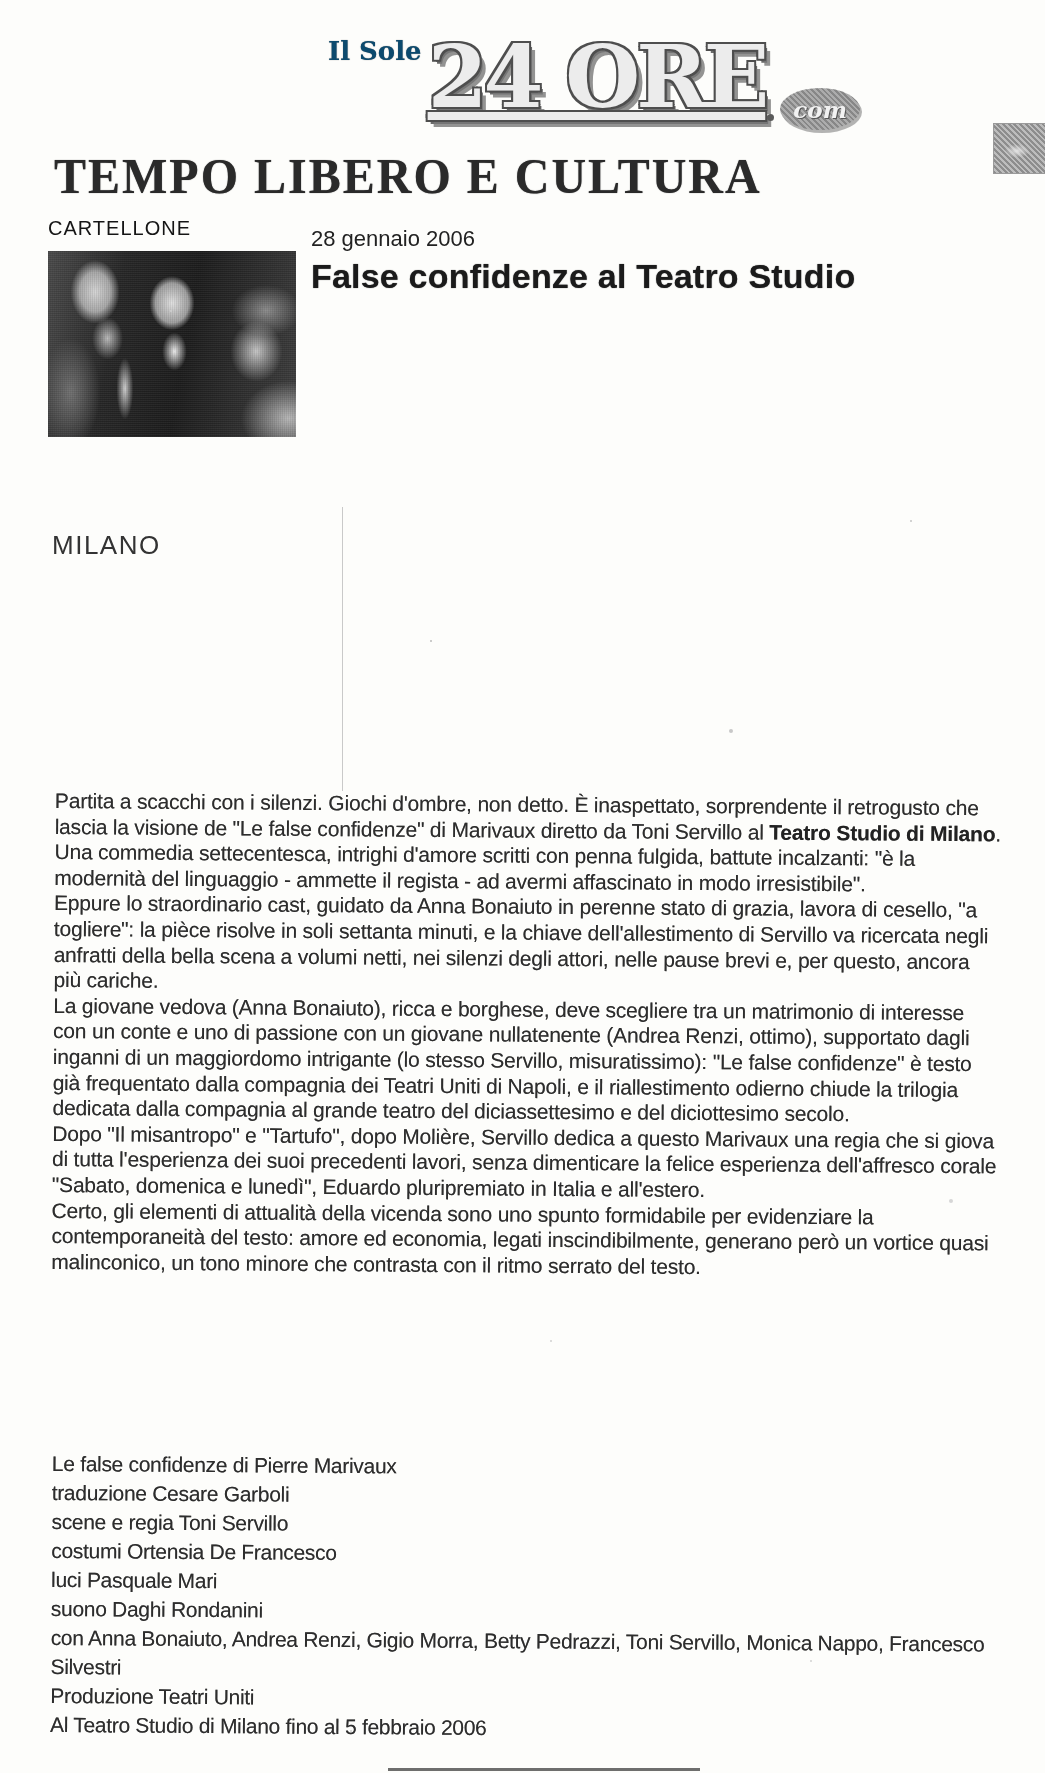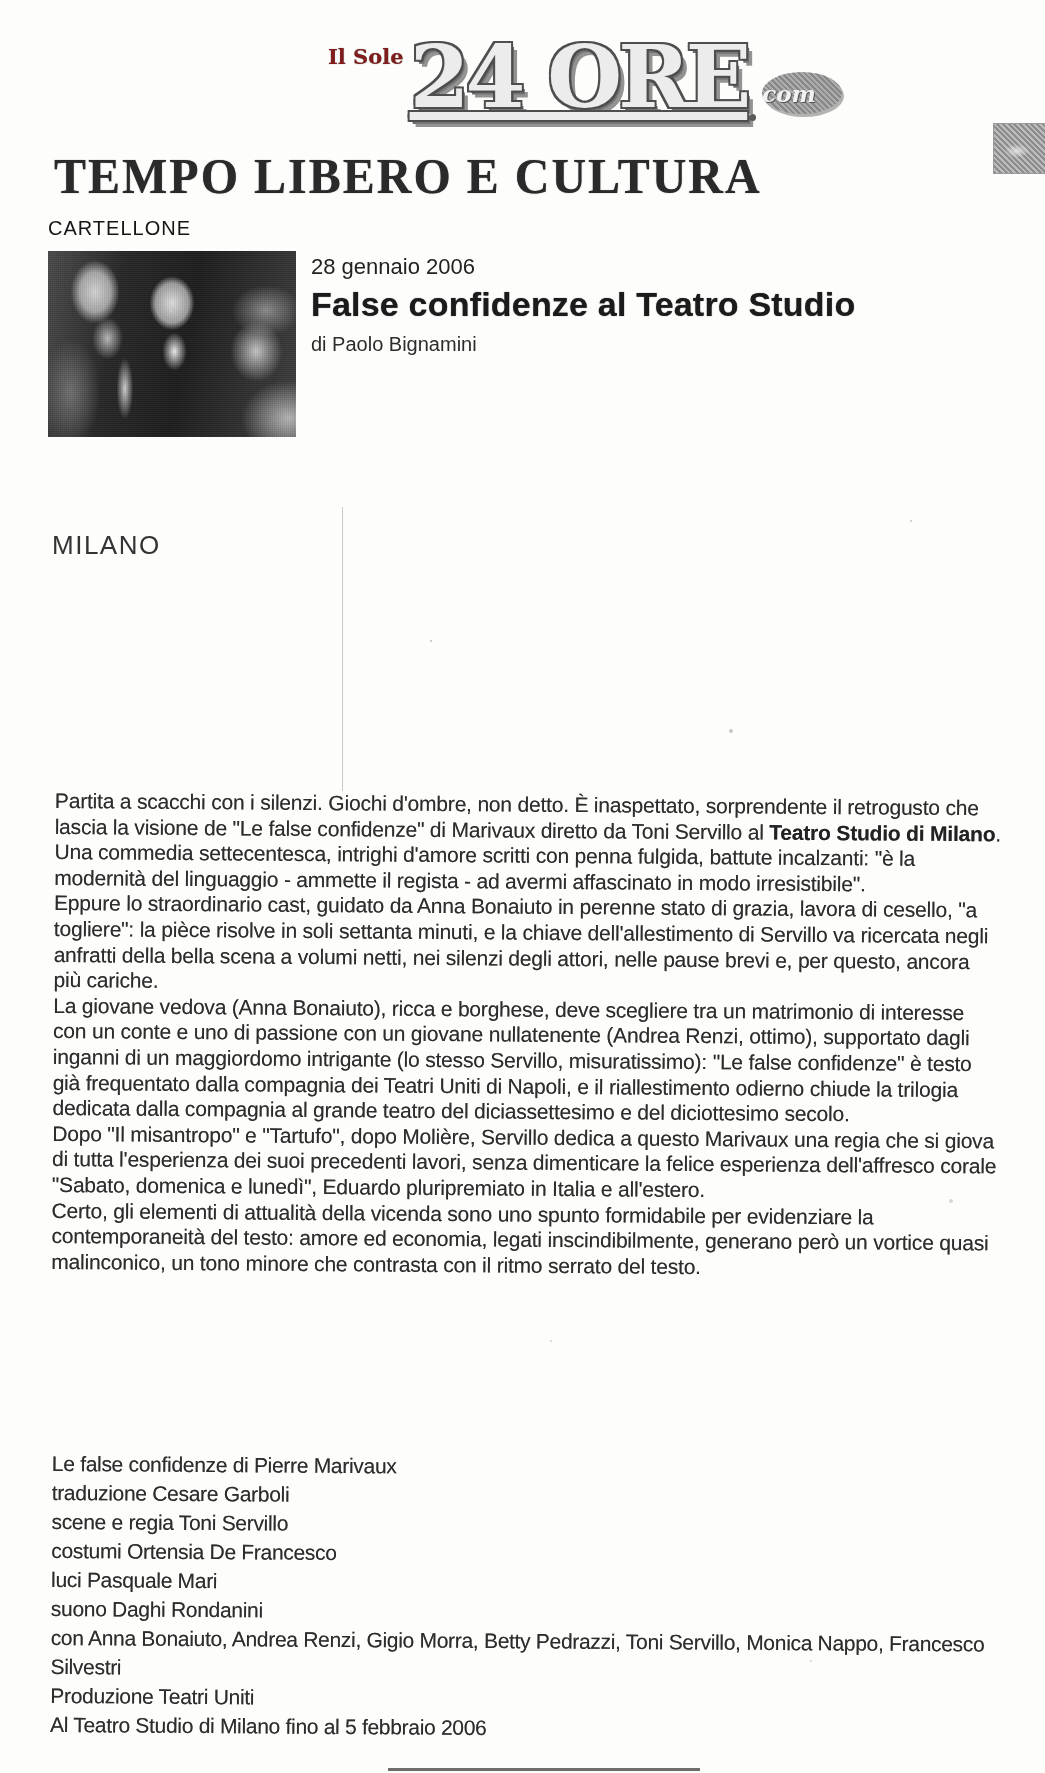--- a/index.html
+++ b/index.html
@@ -8,37 +8,37 @@
     background:#fdfdfb;
     font-family:"Liberation Sans", sans-serif;
     position:relative;
     overflow:hidden;
   }
   .page{position:absolute;inset:0;}
 
   
   .logo{position:absolute;left:328px;top:36px;display:flex;align-items:flex-start;}
   .logo-ilsole{
-    font-family:"DejaVu Serif", serif;font-weight:bold;font-size:21px;color:#7f1d1d;
-    margin-top:8px;letter-spacing:0px;text-shadow:0 0 1px #777;
+    font-family:"DejaVu Serif", serif;font-weight:bold;font-size:26px;color:#0c4a6e;
+    letter-spacing:0px;text-shadow:0 0 1px #777;
   }
   .logo-24ore{
     font-family:"DejaVu Serif", serif;font-weight:bold;font-size:86px;line-height:0.95;
     letter-spacing:-4px;margin-left:6px;color:#ececec;
     text-shadow:
       -2px -2px 0 #4e4e4e, 2px -2px 0 #4e4e4e, -2px 2px 0 #4e4e4e, 2px 2px 0 #4e4e4e,
       6px 7px 0 rgba(120,120,120,.8), 3px 4px 0 #6a6a6a;
     text-decoration: underline;
   }
   .logo-com{
-    margin-top:36px;margin-left:6px;width:80px;height:42px;border-radius:50%;
+    margin-top:52px;margin-left:6px;width:80px;height:42px;border-radius:50%;
     background:
       repeating-linear-gradient(45deg, rgba(255,255,255,.18) 0 2px, rgba(0,0,0,.12) 2px 4px),
       #9a9a9a;
-    display:flex;align-items:center;justify-content:flex-start;
+    display:flex;align-items:center;justify-content:center;
     box-shadow:2px 3px 0 rgba(130,130,130,.6);
   }
   .logo-com-text{
     font-family:"DejaVu Serif", serif;font-style:italic;font-weight:bold;font-size:23px;
     color:#f2f2f2;text-shadow:1px 1px 0 #555;
   }
   .logo-dot{width:7px;height:7px;border-radius:50%;background:#5a5a5a;margin:78px 0 0 2px;}
 
   
   .stamp{
@@ -78,21 +78,21 @@
     background-color:#1e1e1e;
   }
   .photo-halftone{
     position:absolute;inset:0;
     background:
       repeating-linear-gradient(0deg, rgba(255,255,255,.05) 0 1px, rgba(0,0,0,0) 1px 2px),
       repeating-linear-gradient(90deg, rgba(0,0,0,.07) 0 1px, rgba(0,0,0,0) 1px 2px);
   }
 
   
-  .article-head{position:absolute;left:311px;top:254px;width:700px;}
+  .article-head{position:absolute;left:311px;top:226px;width:700px;}
   .art-date{font-size:22px;color:#222;}
   .art-headline{
     margin:5px 0 0 0;font-size:34px;font-weight:bold;color:#1b1b1b;
     letter-spacing:0.2px;white-space:nowrap;text-shadow:0 0 1px #444;
   }
   .art-byline{margin-top:9px;font-size:20px;color:#2c2c2c;}
 
   .city{
     position:absolute;left:52px;top:530px;
     font-size:26px;letter-spacing:1.5px;color:#333;
@@ -147,21 +147,20 @@
   <h1 class="section-title">TEMPO LIBERO E CULTURA</h1>
   <div class="rubric">CARTELLONE</div>
 
   <div class="photo">
     <div class="photo-halftone"></div>
   </div>
 
   <div class="article-head">
     <div class="art-date">28 gennaio 2006</div>
     <h2 class="art-headline">False confidenze al Teatro Studio</h2>
-    <div class="art-byline">di Paolo Bignamini</div>
   </div>
 
   <div class="city">MILANO</div>
   <div class="vline"></div>
 
   <div class="body-text">
     <p><span>Partita a scacchi con i silenzi. Giochi d'ombre, non detto. È inaspettato, sorprendente il retrogusto che lascia la visione de "Le false confidenze" di Marivaux diretto da Toni Servillo al </span><strong>Teatro Studio di Milano</strong><span>.</span></p>
     <p>Una commedia settecentesca, intrighi d'amore scritti con penna fulgida, battute incalzanti: "è la modernità del linguaggio - ammette il regista - ad avermi affascinato in modo irresistibile".</p>
     <p>Eppure lo straordinario cast, guidato da Anna Bonaiuto in perenne stato di grazia, lavora di cesello, "a togliere": la pièce risolve in soli settanta minuti, e la chiave dell'allestimento di Servillo va ricercata negli anfratti della bella scena a volumi netti, nei silenzi degli attori, nelle pause brevi e, per questo, ancora più cariche.</p>
     <p>La giovane vedova (Anna Bonaiuto), ricca e borghese, deve scegliere tra un matrimonio di interesse con un conte e uno di passione con un giovane nullatenente (Andrea Renzi, ottimo), supportato dagli inganni di un maggiordomo intrigante (lo stesso Servillo, misuratissimo): "Le false confidenze" è testo già frequentato dalla compagnia dei Teatri Uniti di Napoli, e il riallestimento odierno chiude la trilogia dedicata dalla compagnia al grande teatro del diciassettesimo e del diciottesimo secolo.</p>

